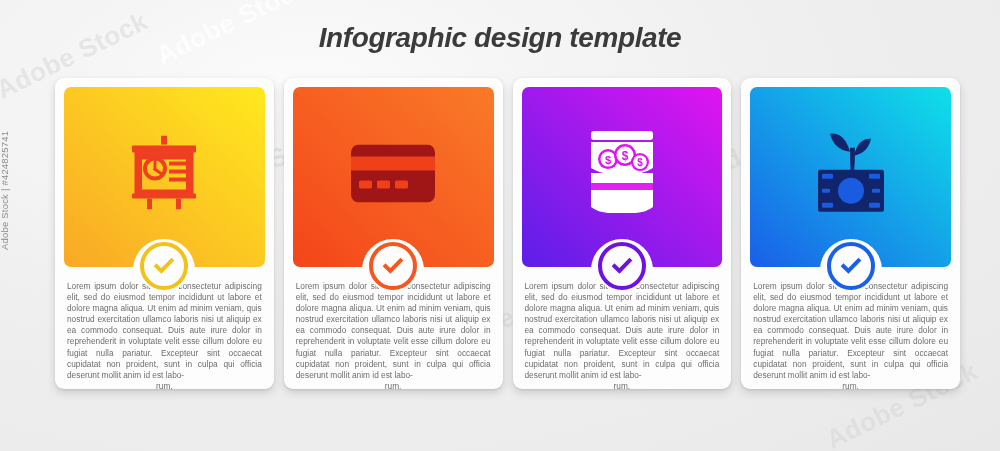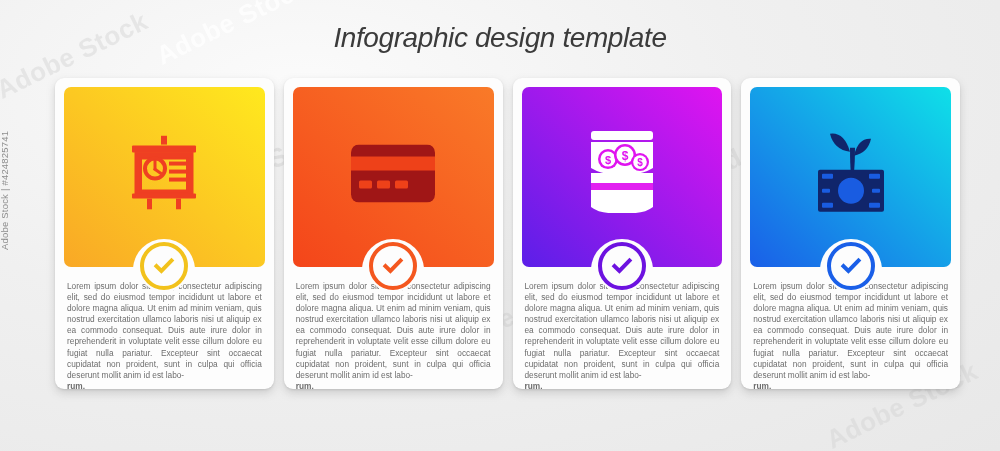--- a/index.html
+++ b/index.html
@@ -38,21 +38,21 @@
     color: #8d8d8d;
     white-space: nowrap;
     letter-spacing: 0.2px;
   }
 
   .title {
     position: absolute;
     left: 0; right: 0; top: 22px;
     text-align: center;
     font-size: 28px;
-    font-weight: 400;
+    font-weight: 700;
     font-style: italic;
     color: #3b3b3b;
     letter-spacing: -0.4px;
   }
 
   .cards {
     position: absolute;
     left: 55px; top: 78px;
     width: 905px;
     display: flex;
@@ -121,21 +121,21 @@
   .body-text {
     position: absolute;
     left: 12px; right: 12px; top: 203px;
     font-size: 8.3px;
     line-height: 11.1px;
     color: #6d6d6d;
     text-align: justify;
     text-justify: inter-word;
     hyphens: auto;
   }
-  .body-text .tail { display: block; text-align: left; font-weight: bold; }
+  .body-text .tail { display: block; text-align: center; }
 </style>
 </head>
 <body>
 
 <div id="stage">
 
   <div class="wm" style="left:150px; top:6px;">Adobe Stock</div>
   <div class="wm dim" style="left:-10px; top:40px;">Adobe Stock</div>
   <div class="wm dim" style="left:180px; top:150px;">Adobe Stock</div>
   <div class="wm dim" style="left:430px; top:300px;">Adobe Stock</div>

